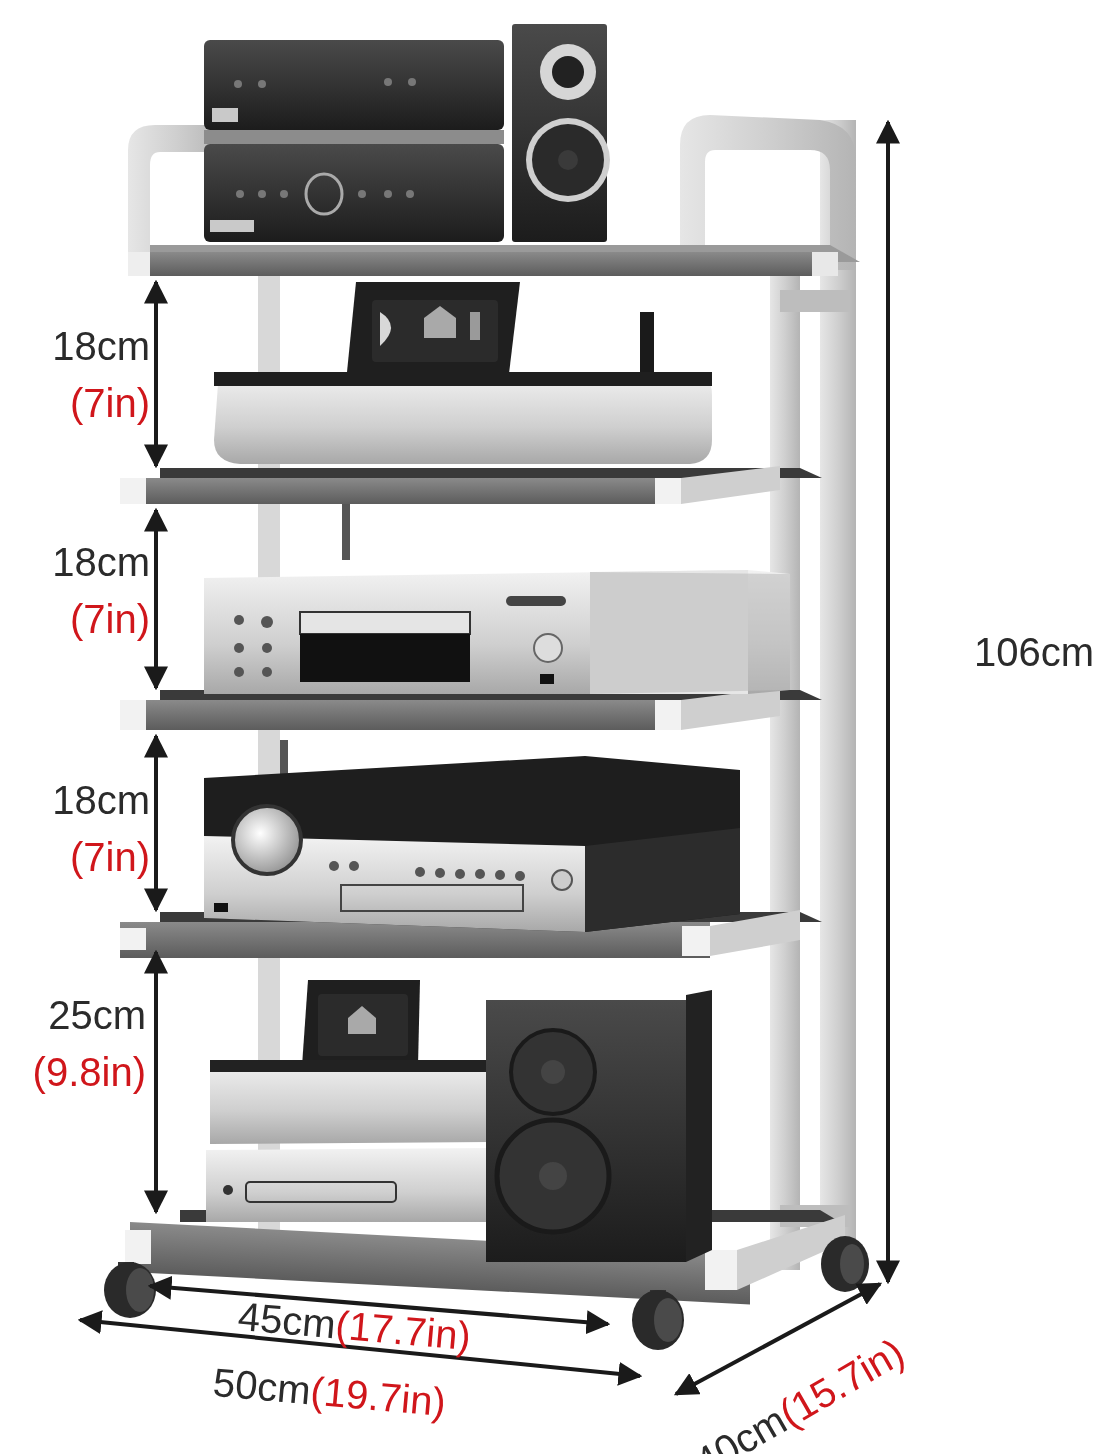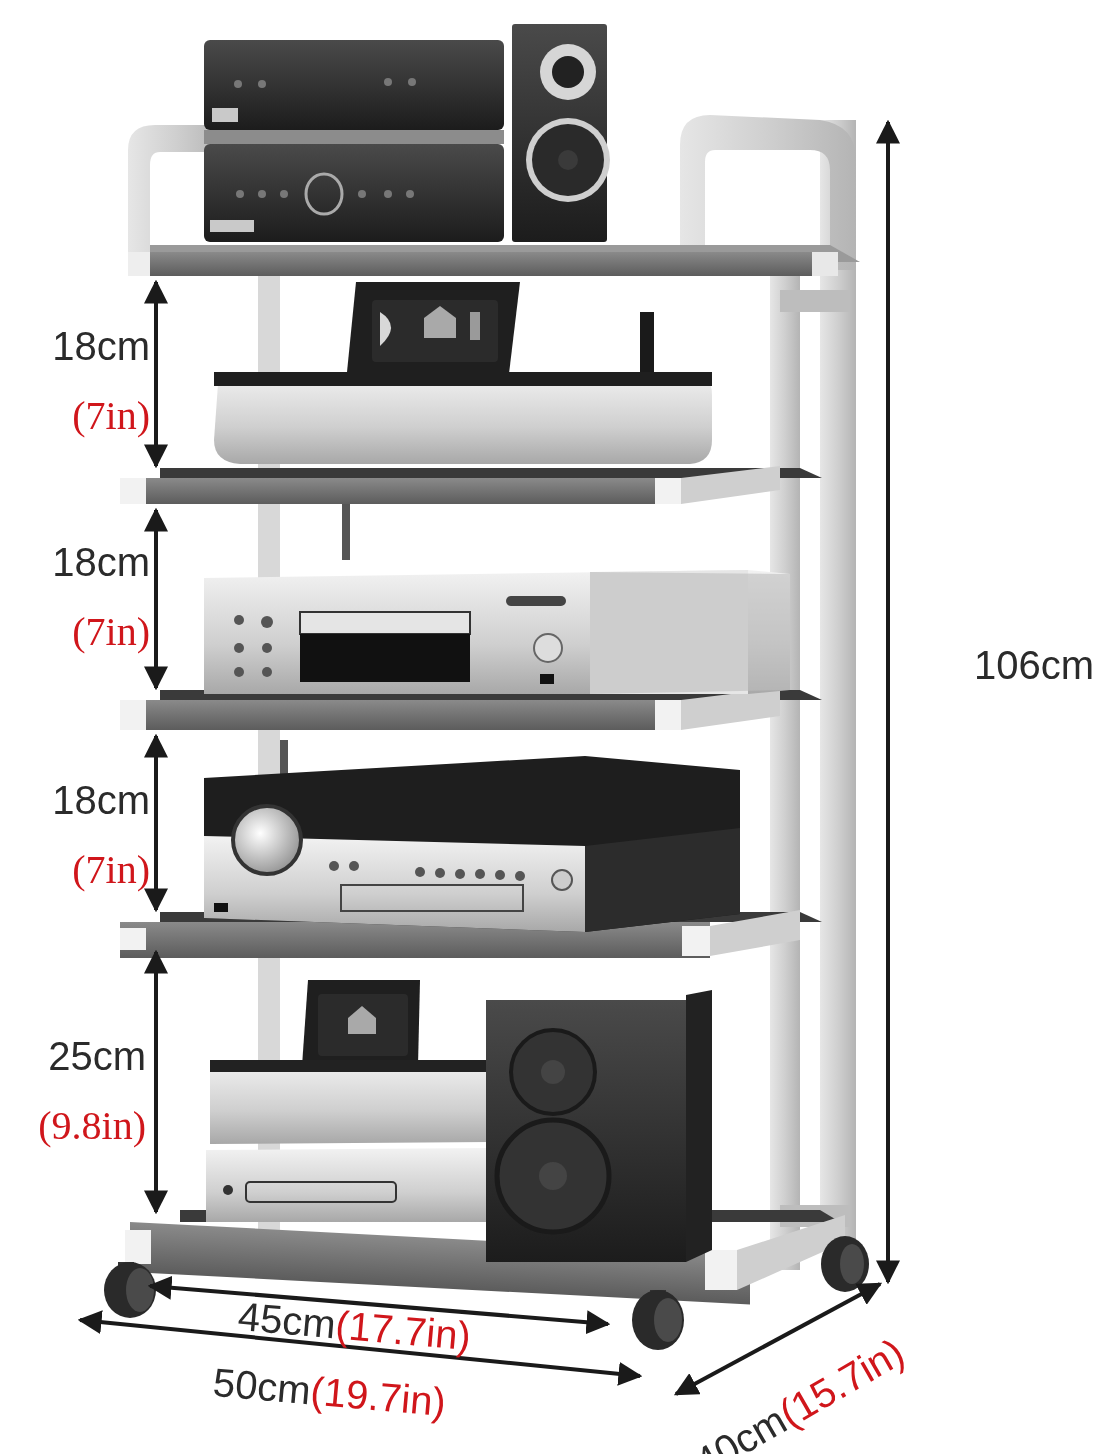--- a/index.html
+++ b/index.html
@@ -5,21 +5,21 @@
   html, body { margin: 0; padding: 0; background: #ffffff; }
   body { width: 1096px; height: 1454px; position: relative; overflow: hidden;
          font-family: "Liberation Sans", sans-serif; }
   #scene { position: absolute; left: 0; top: 0; width: 1096px; height: 1454px; }
   .lbl { position: absolute; font-family: "Liberation Sans", sans-serif;
          font-size: 40px; line-height: 1; white-space: nowrap; }
   .cm { color: #2b2b2b; }
   .in { color: #d0161b; }
   .stack { text-align: center; }
   .stack > span { display: block; text-align: right; }
-  .stack > span + span { margin-top: 30px; font-family: Liberation Serif, serif; }
+  .stack > span + span { margin-top: 17px; }
   .rot { transform-origin: left top; }
 </style>
 </head>
 <body>
 
 <svg id="scene" viewBox="0 0 1096 1454" xmlns="http://www.w3.org/2000/svg">
   <defs>
     <linearGradient id="frameG" x1="0" x2="1" y1="0" y2="0">
       <stop offset="0" stop-color="#e6e6e6"></stop>
         <stop offset="0.5" stop-color="#cfcfcf"></stop>
@@ -224,25 +224,25 @@
   <span class="in">(7in)</span>
 </div>
 <div class="lbl stack" style="left:14px; top:542px; width:136px;">
   <span class="cm">18cm</span>
   <span class="in">(7in)</span>
 </div>
 <div class="lbl stack" style="left:14px; top:780px; width:136px;">
   <span class="cm">18cm</span>
   <span class="in">(7in)</span>
 </div>
-<div class="lbl stack" style="left:0px; top:1036px; width:146px;">
+<div class="lbl stack" style="left:0px; top:995px; width:146px;">
   <span class="cm">25cm</span>
   <span class="in">(9.8in)</span>
 </div>
-<div class="lbl stack" style="left:918px; top:645px; width:176px;">
+<div class="lbl stack" style="left:918px; top:632px; width:176px;">
   <span class="cm">106cm</span>
 </div>
 
 <div class="lbl rot" style="left:240px; top:1296px; transform:rotate(5deg);">
   <span class="cm">45cm</span><span class="in">(17.7in)</span>
 </div>
 <div class="lbl rot" style="left:215px; top:1362px; transform:rotate(5deg);">
   <span class="cm">50cm</span><span class="in">(19.7in)</span>
 </div>
 <div class="lbl rot" style="left:688px; top:1448px; transform:rotate(-30deg);">

